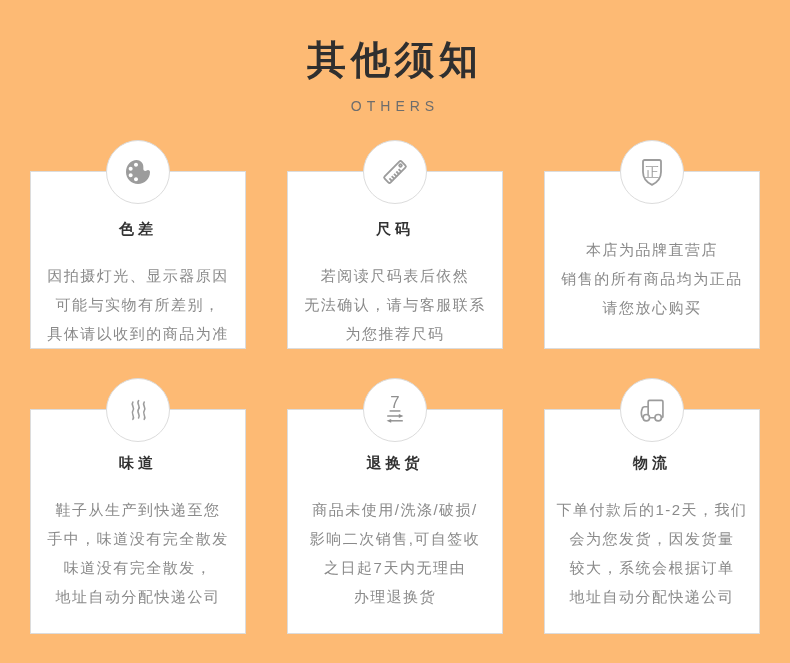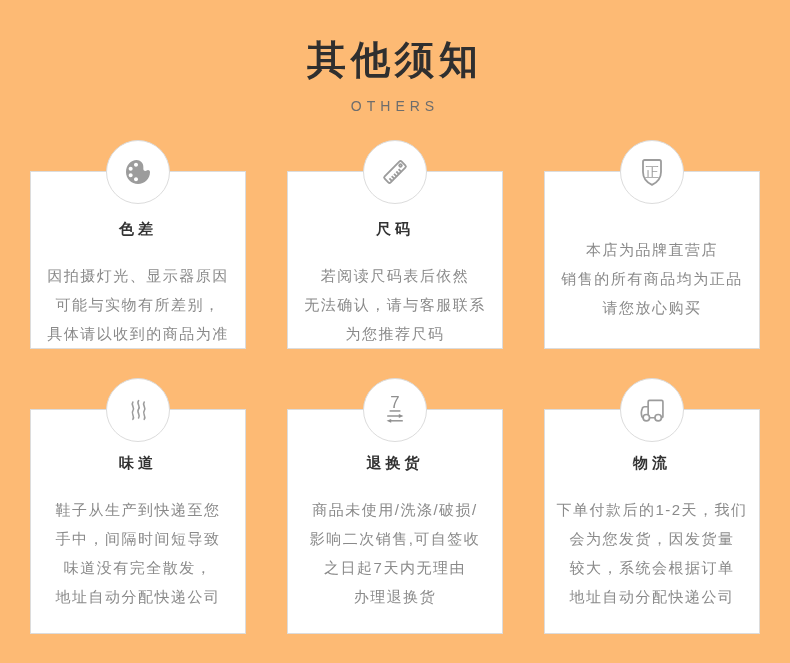--- a/index.html
+++ b/index.html
@@ -162,21 +162,21 @@
           <g stroke="#9c9c9c" stroke-width="1.4" fill="none" stroke-linecap="round">
             <path d="M10.5 8 C8.3 10.6 12.7 13 10.5 15.6 C8.3 18.2 12.7 20.6 10.5 23.2"></path>
             <path d="M15.5 6.8 C13.3 9.4 17.7 11.8 15.5 14.4 C13.3 17 17.7 19.4 15.5 22"></path>
             <path d="M20.5 8 C18.3 10.6 22.7 13 20.5 15.6 C18.3 18.2 22.7 20.6 20.5 23.2"></path>
           </g>
         </svg>
       </div>
       <h3 class="card-title">味道</h3>
       <div class="card-body">
         <p class="card-line">鞋子从生产到快递至您</p>
-        <p class="card-line">手中，间隔时间短导致</p>
+        <p class="card-line">手中，味道没有完全散发</p>
         <p class="card-line">味道没有完全散发，</p>
         <p class="card-line">地址自动分配快递公司</p>
       </div>
     </div>
 
     <div class="card">
       <div class="badge">
         <svg width="36" height="36" viewBox="0 0 30 30">
           <text x="15" y="13.5" text-anchor="middle" font-size="14" fill="#8f8f8f">7</text>
           <line x1="10.5" y1="15.8" x2="19.5" y2="15.8" stroke="#8f8f8f" stroke-width="1.2"></line>

